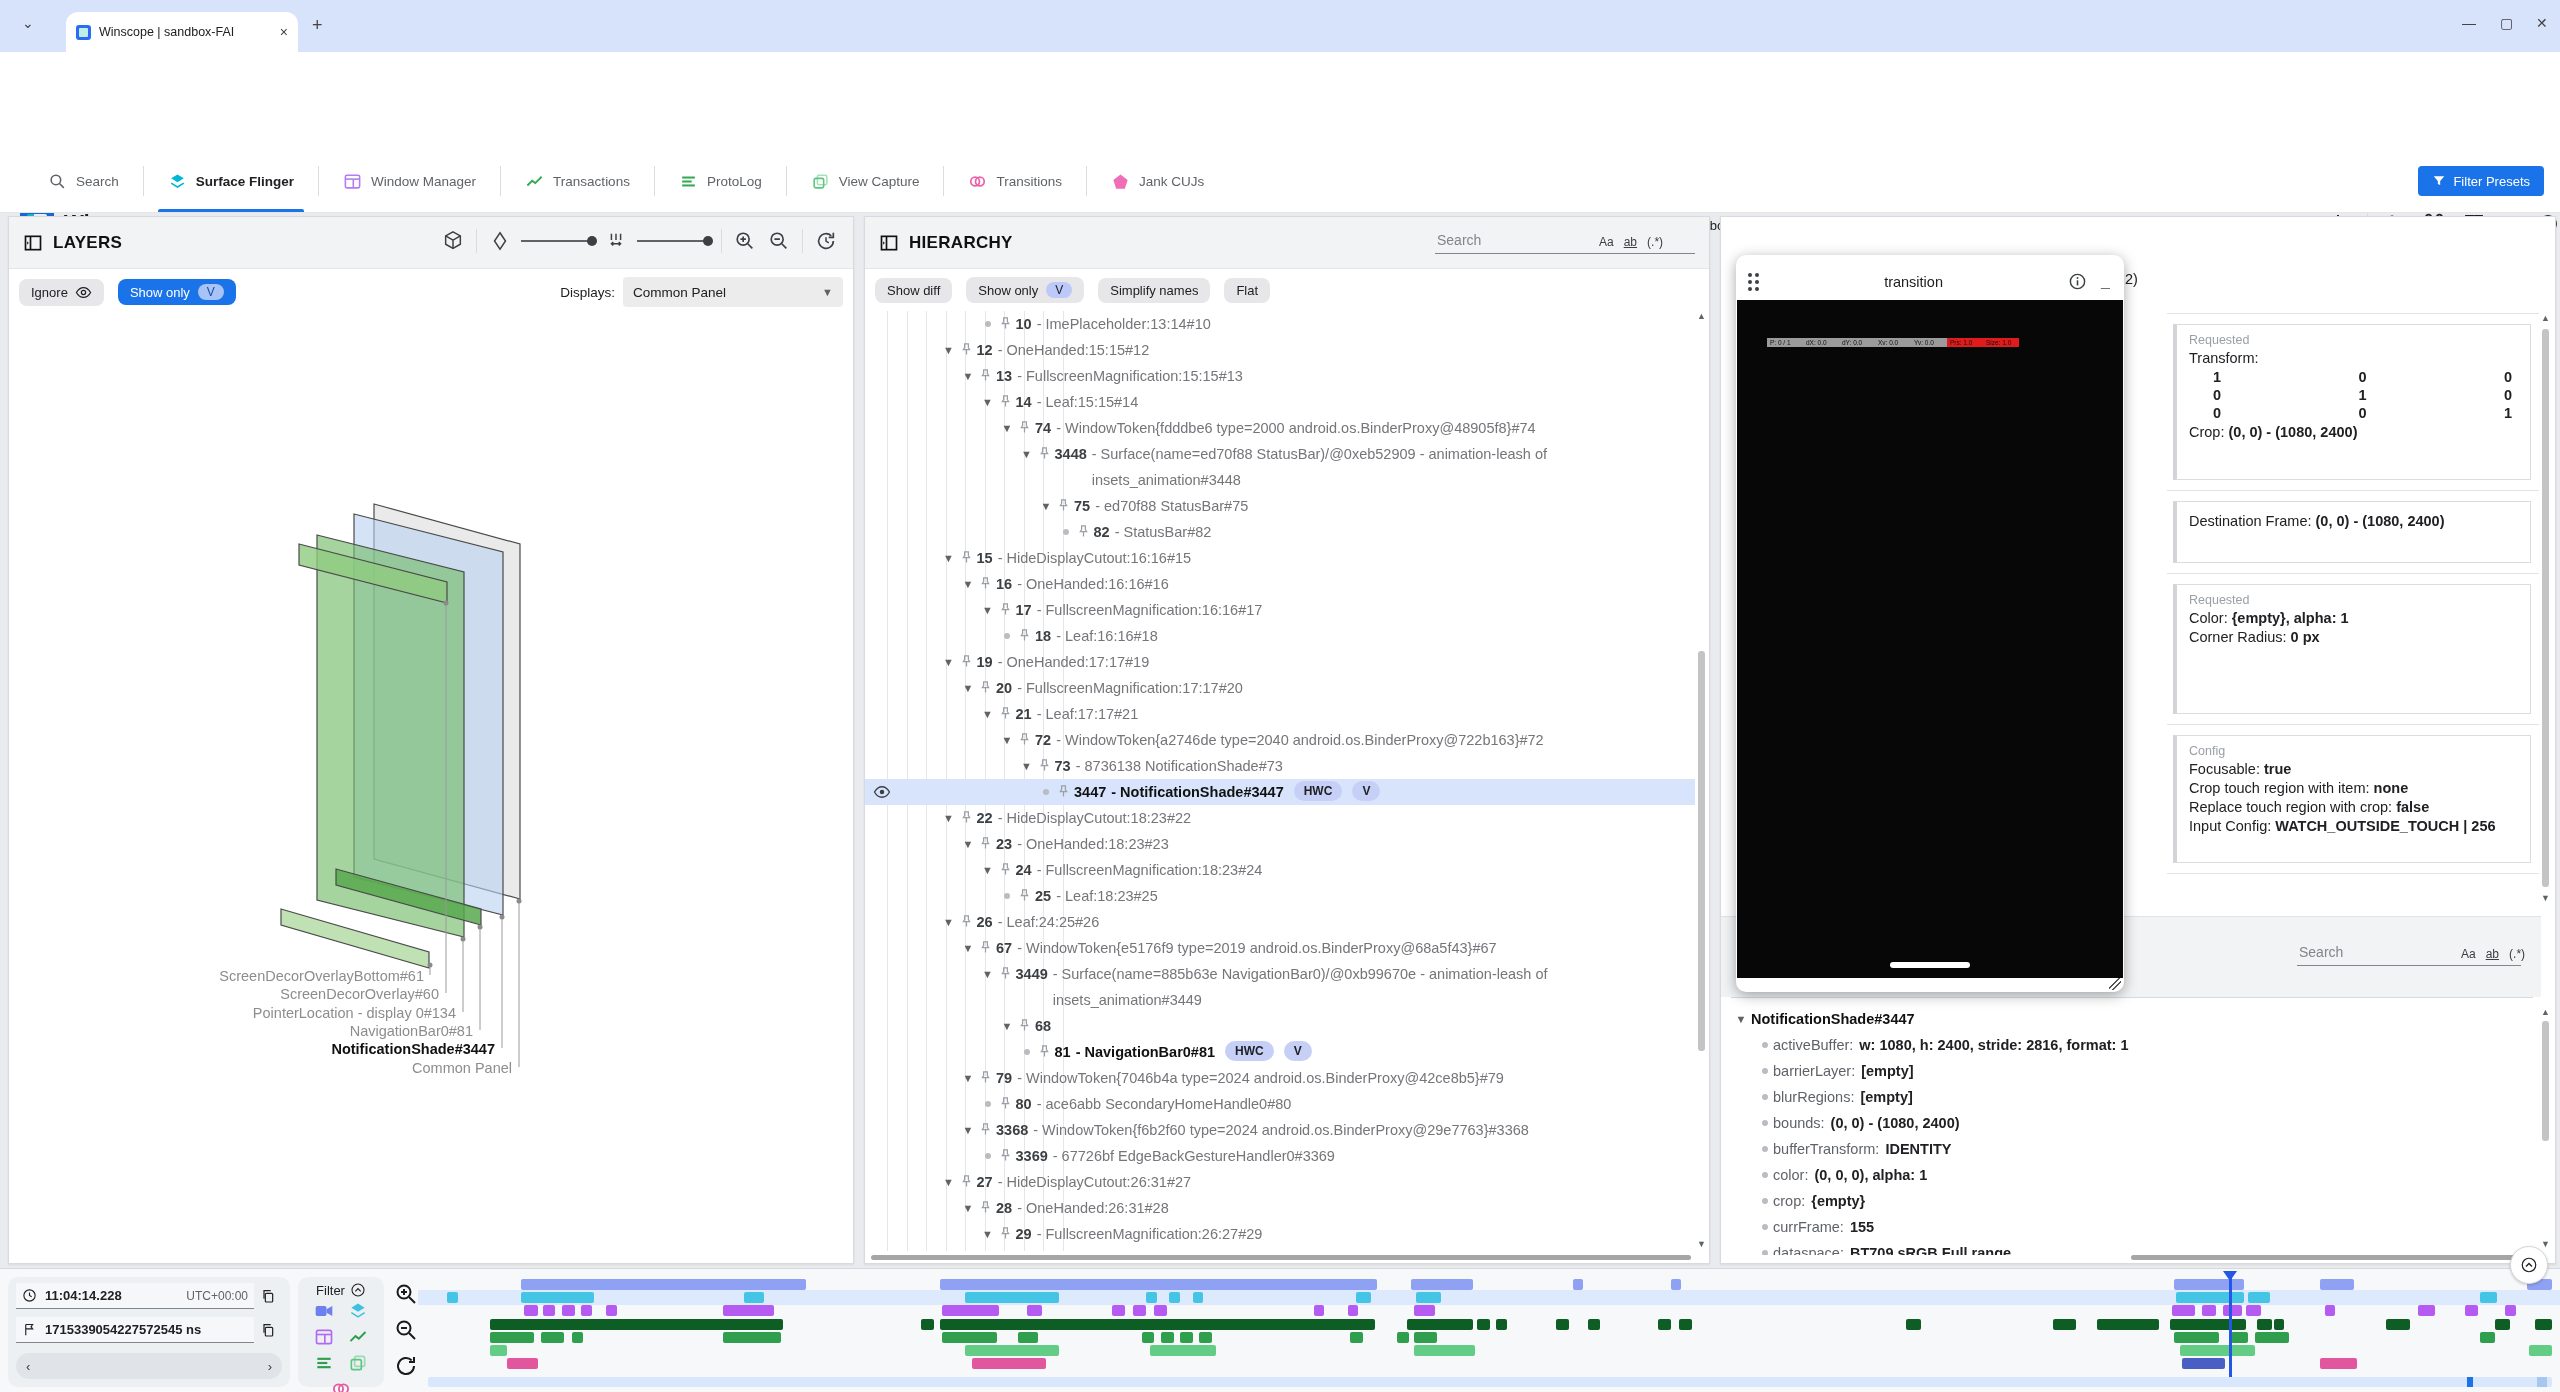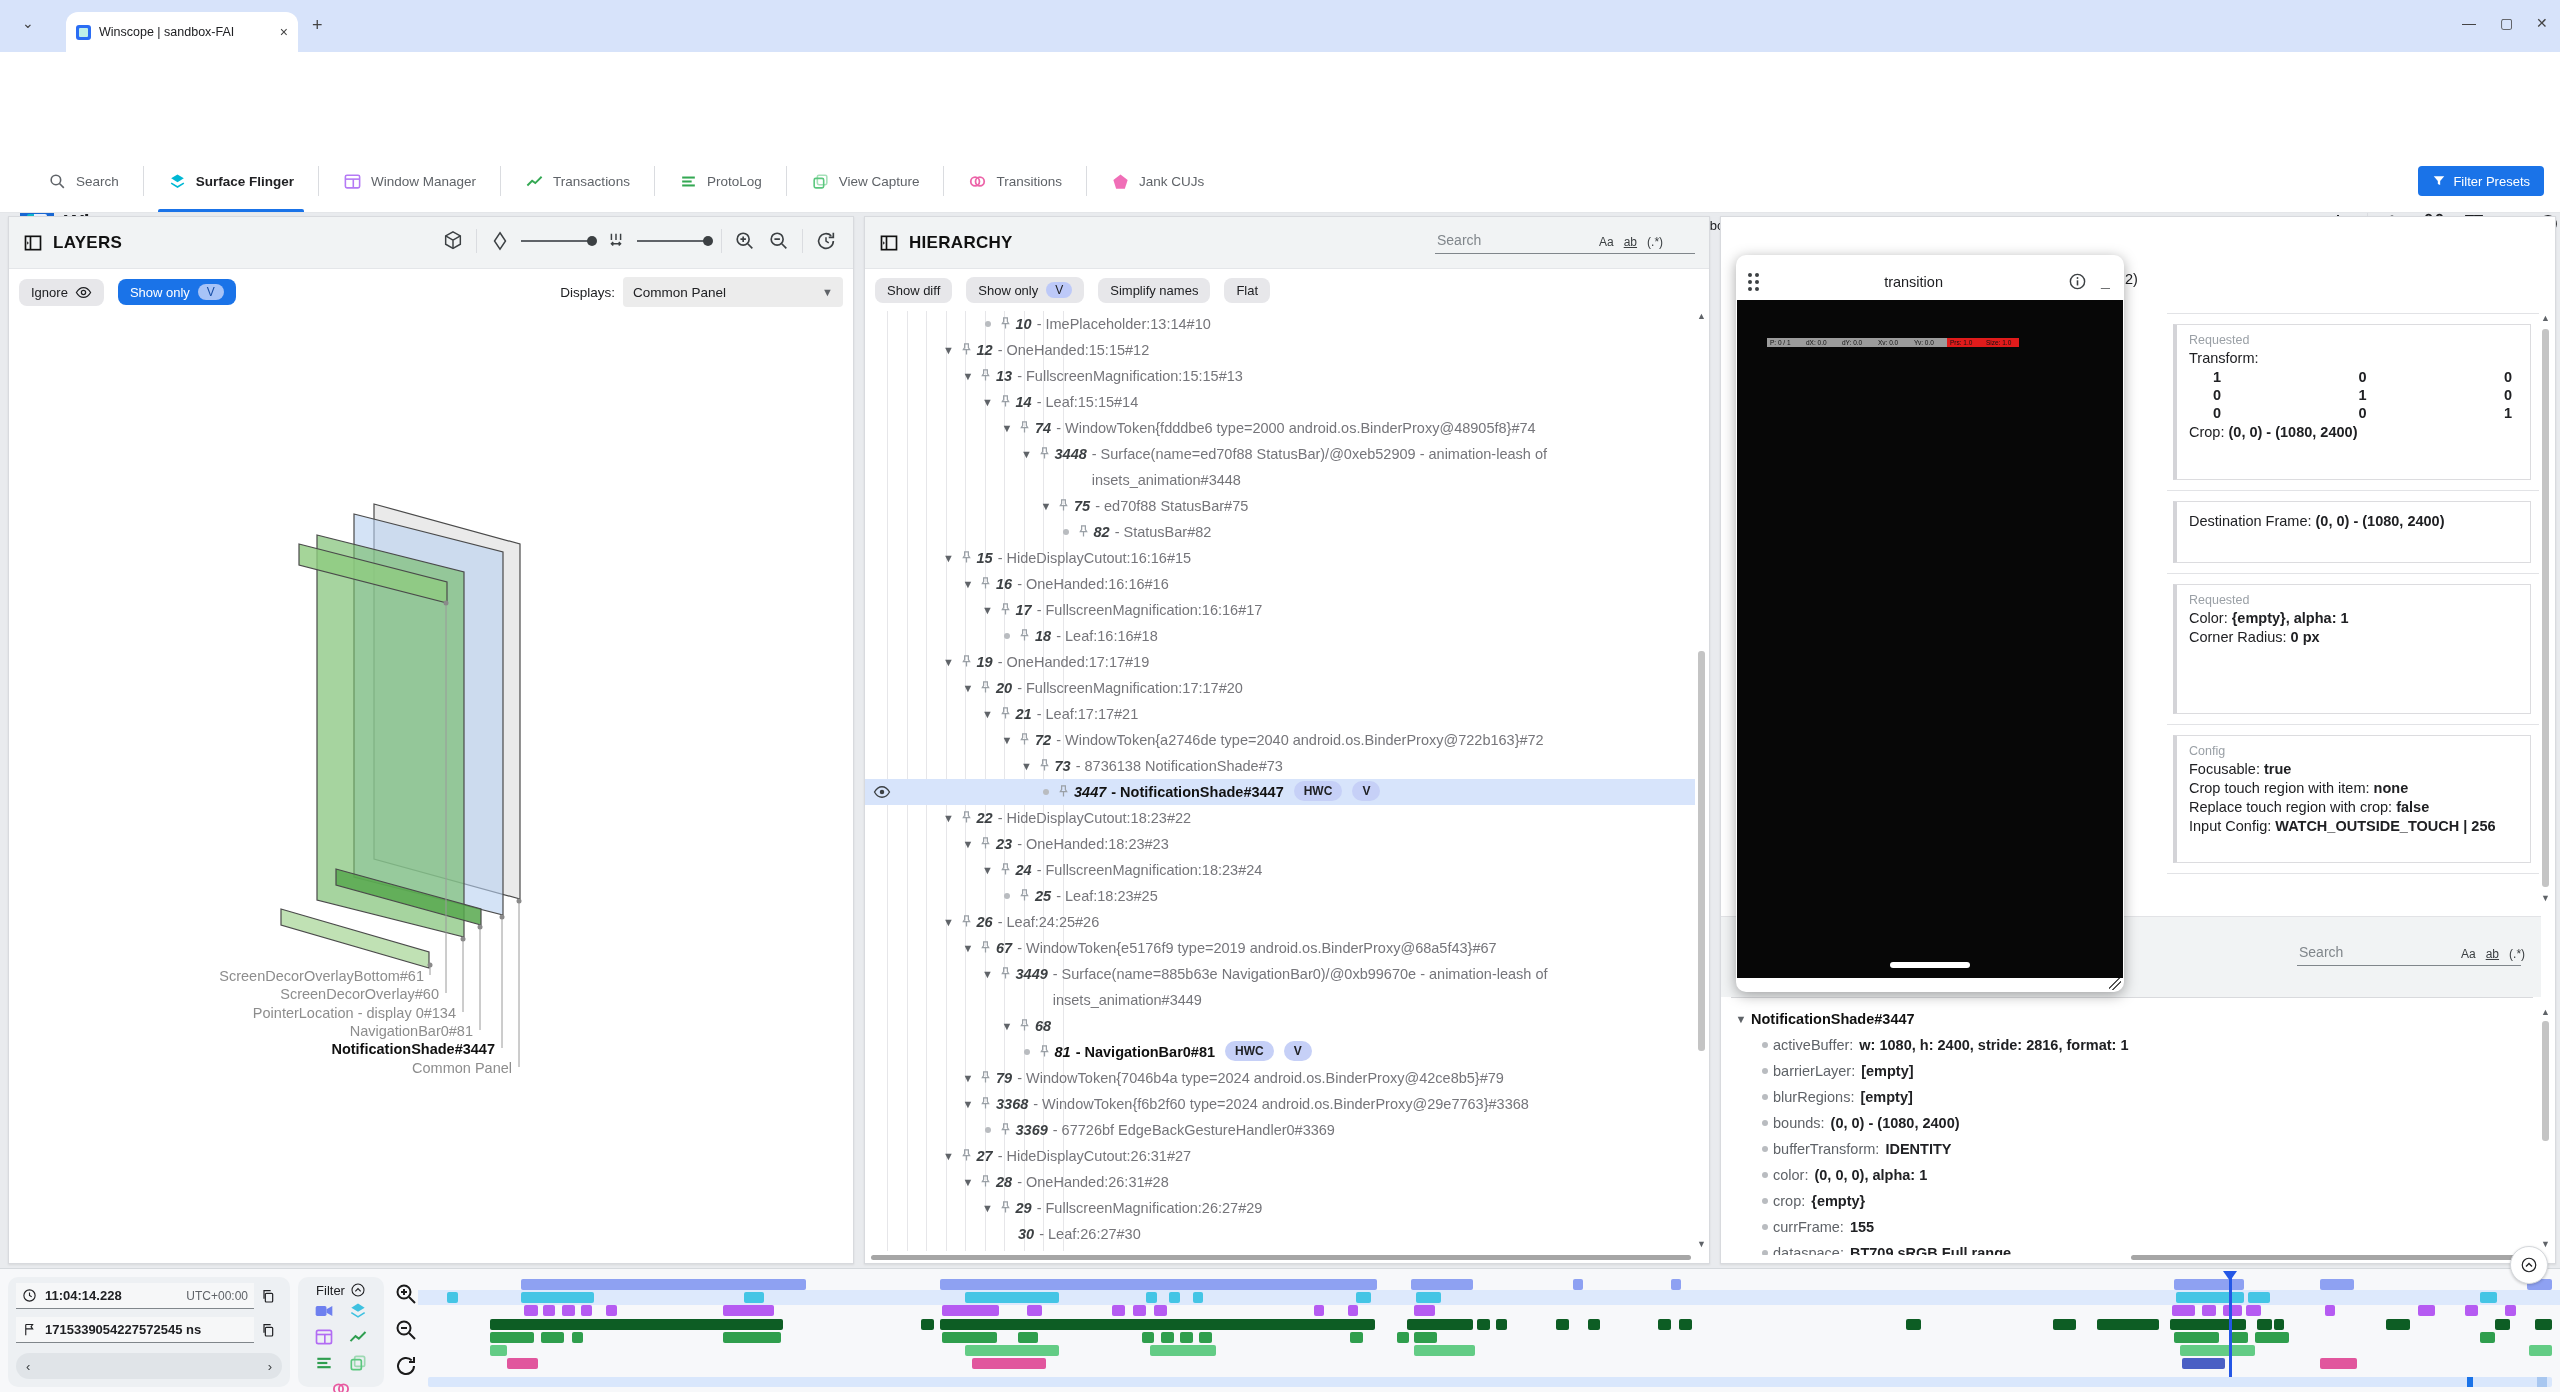--- a/index.html
+++ b/index.html
@@ -61,21 +61,21 @@
   
   #hierPanel{left:864px;top:216px;width:846px;height:1048px;}
   #hierChips{position:absolute;left:10px;top:60px;display:flex;align-items:center;}
   #tree{position:absolute;left:0;top:94px;right:14px;bottom:12px;overflow:hidden;}
   .guide{position:absolute;top:0;bottom:0;width:1px;background:#e6e6e9;}
   .trow{position:relative;display:flex;align-items:flex-start;min-height:26px;line-height:26px;font-size:14.5px;color:#75757a;}
   .trow .tw{flex:0 0 18px;color:#5f6368;font-size:11px;text-align:center;}
   .trow .bullet{flex:0 0 18px;}
   .trow .bullet i{display:block;width:6px;height:6px;border-radius:50%;background:#b9bcc0;margin:10px auto 0;}
   .trow .pin{flex:0 0 17px;height:15px;margin-top:5px;color:#9aa0a6;}
-  .trow .num{font-weight:700;color:#3c4043;margin:0 5px 0 2px;white-space:nowrap;font-style:italic;}
+  .trow .num{font-weight:700;color:#3c4043;margin:0 5px 0 2px;white-space:nowrap;}
   .trow .lbl{flex:1;}
   .trow .pillb{display:inline-block;background:#c6d0f7;color:#202124;border-radius:10px;padding:0 10px;font-size:12px;line-height:20px;margin-left:10px;vertical-align:2px;}
   .trow.bold .num,.trow.bold .lbl{color:#111;font-weight:700;}
   .trow.sel{background:#d7e4fb;}
   .trow.sel .num,.trow.sel .lbl{color:#111;font-weight:700;}
   .sbar{position:absolute;right:2px;width:11px;top:94px;bottom:14px;}
   .sarrow{position:absolute;left:0;width:11px;font-size:9px;color:#5f6368;text-align:center;}
   .sthumb{position:absolute;left:2px;width:7px;background:#c4c4c4;border-radius:3px;}
   .hscroll{position:absolute;height:5px;background:#a6a6a6;border-radius:3px;bottom:3px;}
   
@@ -683,20 +683,30 @@
           <span class="num">81</span>
           <span class="lbl">- NavigationBar0#81<span class="pillb">HWC</span><span class="pillb">V</span></span>
         </div>
         <div class="trow" style="padding-left: 94px;">
           <span class="tw">▼</span>
           <svg viewBox="0 0 24 24" class="pin">
             <path d="M9 3h6v6l2 3H7l2-3zM12 12v8" fill="none" stroke="currentColor" stroke-width="2"></path>
           </svg>
           <span class="num">79</span>
           <span class="lbl">- WindowToken{7046b4a type=2024 android.os.BinderProxy@42ce8b5}#79</span>
+        </div>
+        <div class="trow" style="padding-left: 113.5px;">
+          <span class="bullet">
+            <i></i>
+          </span>
+          <svg viewBox="0 0 24 24" class="pin">
+            <path d="M9 3h6v6l2 3H7l2-3zM12 12v8" fill="none" stroke="currentColor" stroke-width="2"></path>
+          </svg>
+          <span class="num">80</span>
+          <span class="lbl">- ace6abb SecondaryHomeHandle0#80</span>
         </div>
         <div class="trow" style="padding-left: 94px;">
           <span class="tw">▼</span>
           <svg viewBox="0 0 24 24" class="pin">
             <path d="M9 3h6v6l2 3H7l2-3zM12 12v8" fill="none" stroke="currentColor" stroke-width="2"></path>
           </svg>
           <span class="num">3368</span>
           <span class="lbl">- WindowToken{f6b2f60 type=2024 android.os.BinderProxy@29e7763}#3368</span>
         </div>
         <div class="trow" style="padding-left: 113.5px;">

